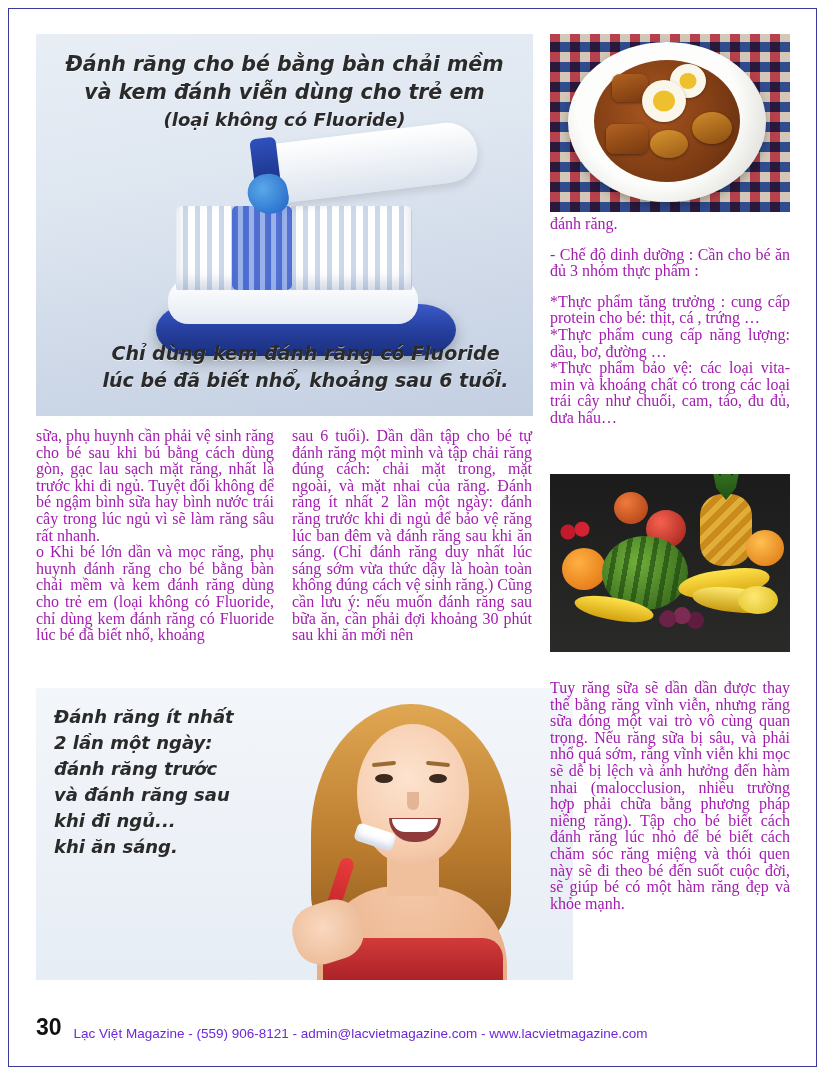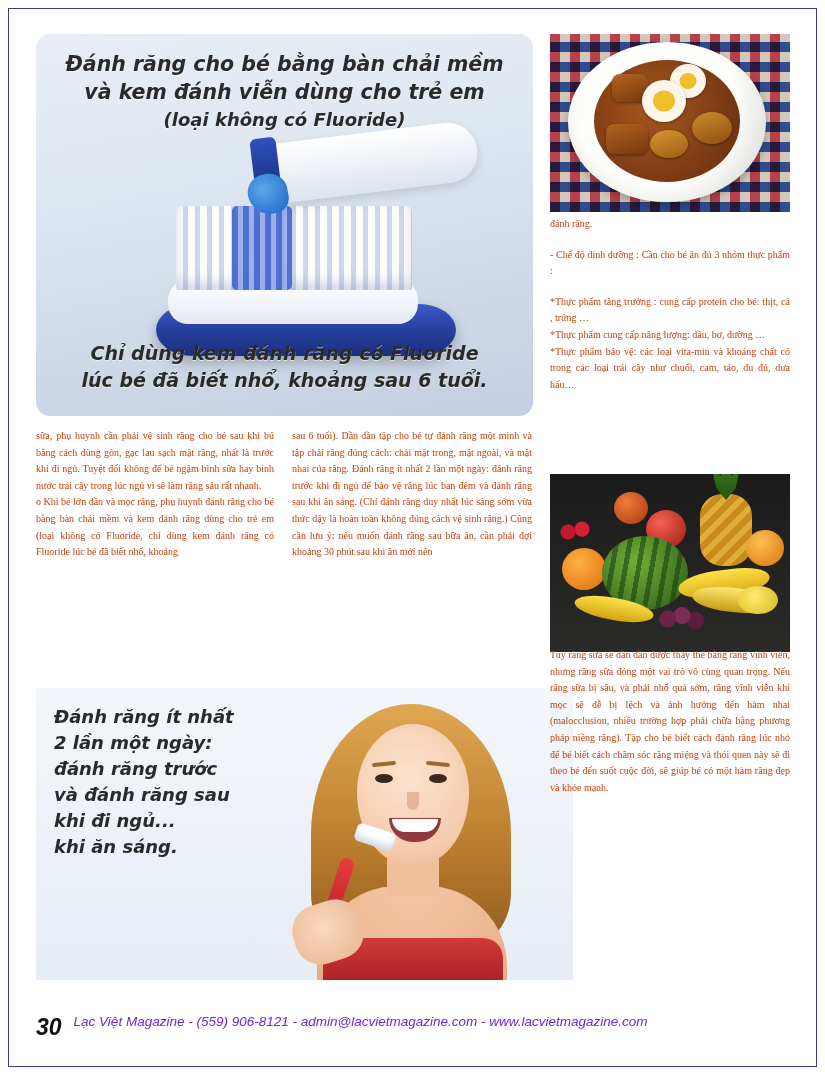--- a/index.html
+++ b/index.html
@@ -31,21 +31,20 @@
 
   
   .img-toothbrush {
     position: absolute;
     left: 36px;
     top: 34px;
     width: 497px;
     height: 382px;
     background: linear-gradient(170deg, #e9eef5 0%, #dfe7f1 35%, #cfd9e8 70%, #c3cfe2 100%);
     overflow: hidden;
-    border-radius: 14px;
   }
   .img-toothbrush .tb-caption-top {
     position: absolute;
     left: 0;
     top: 16px;
     width: 100%;
     text-align: center;
     font-family: "DejaVu Sans", sans-serif;
     font-weight: bold;
     font-style: italic;
@@ -63,20 +62,21 @@
     bottom: 22px;
     width: 100%;
     text-align: center;
     font-family: "DejaVu Sans", sans-serif;
     font-weight: bold;
     font-style: italic;
     color: #2a2a2a;
     font-size: 19px;
     line-height: 27px;
     text-shadow: 0 1px 0 rgba(255,255,255,0.6);
+    padding-left: 21px;
   }
   
   .tb-art { position: absolute; left: 0; top: 120px; width: 100%; height: 215px; }
   .tb-handle {
     position: absolute;
     left: 120px; top: 150px;
     width: 300px; height: 52px;
     background: linear-gradient(180deg,#3b59c9 0%, #26409f 50%, #1a2f7d 100%);
     border-radius: 40px / 28px;
     box-shadow: 0 6px 14px rgba(0,0,0,0.25);
@@ -272,43 +272,42 @@
   .brush-stick { position:absolute; left: 44px; top: 168px; width: 14px; height: 96px;
     background: linear-gradient(180deg,#e93c3c,#a9161d); border-radius: 7px; transform: rotate(18deg); }
   .brush-tip { position:absolute; left: 72px; top: 140px; width: 40px; height: 18px;
     background: #ffffff; border-radius: 5px; transform: rotate(18deg);
     box-shadow: inset 0 -5px 6px rgba(150,170,200,.45); }
 
   
   .col {
     position: absolute;
     font-family: "Liberation Serif", serif;
-    font-size: 10px;
+    font-size: 16px;
     line-height: 16.6px;
-    color: #c2410c;
+    color: #a21caf;
     text-align: justify;
   }
   .col p { margin: 0; }
   .col p + p { margin-top: 0px; }
 
   .col-left  { left: 36px; top: 428px; width: 238px; }
   .col-mid   { left: 292px; top: 428px; width: 240px; }
   .col-right-top { left: 550px; top: 216px; width: 240px; }
-  .col-right-bottom { left: 550px; top: 647px; width: 240px; }
+  .col-right-bottom { left: 550px; top: 680px; width: 240px; }
 
   
   .footer {
     position: absolute;
     left: 36px;
     bottom: 34px;
     width: 760px;
     display: flex;
-    align-items: flex-start;
+    align-items: flex-end;
     gap: 12px;
-    font-style: italic;
   }
   .footer .page-num {
     font-family: "Liberation Sans", sans-serif;
     font-weight: bold;
     font-size: 23px;
     color: #111;
   }
   .footer .footer-text {
     font-family: "Liberation Sans", sans-serif;
     font-size: 13.5px;

